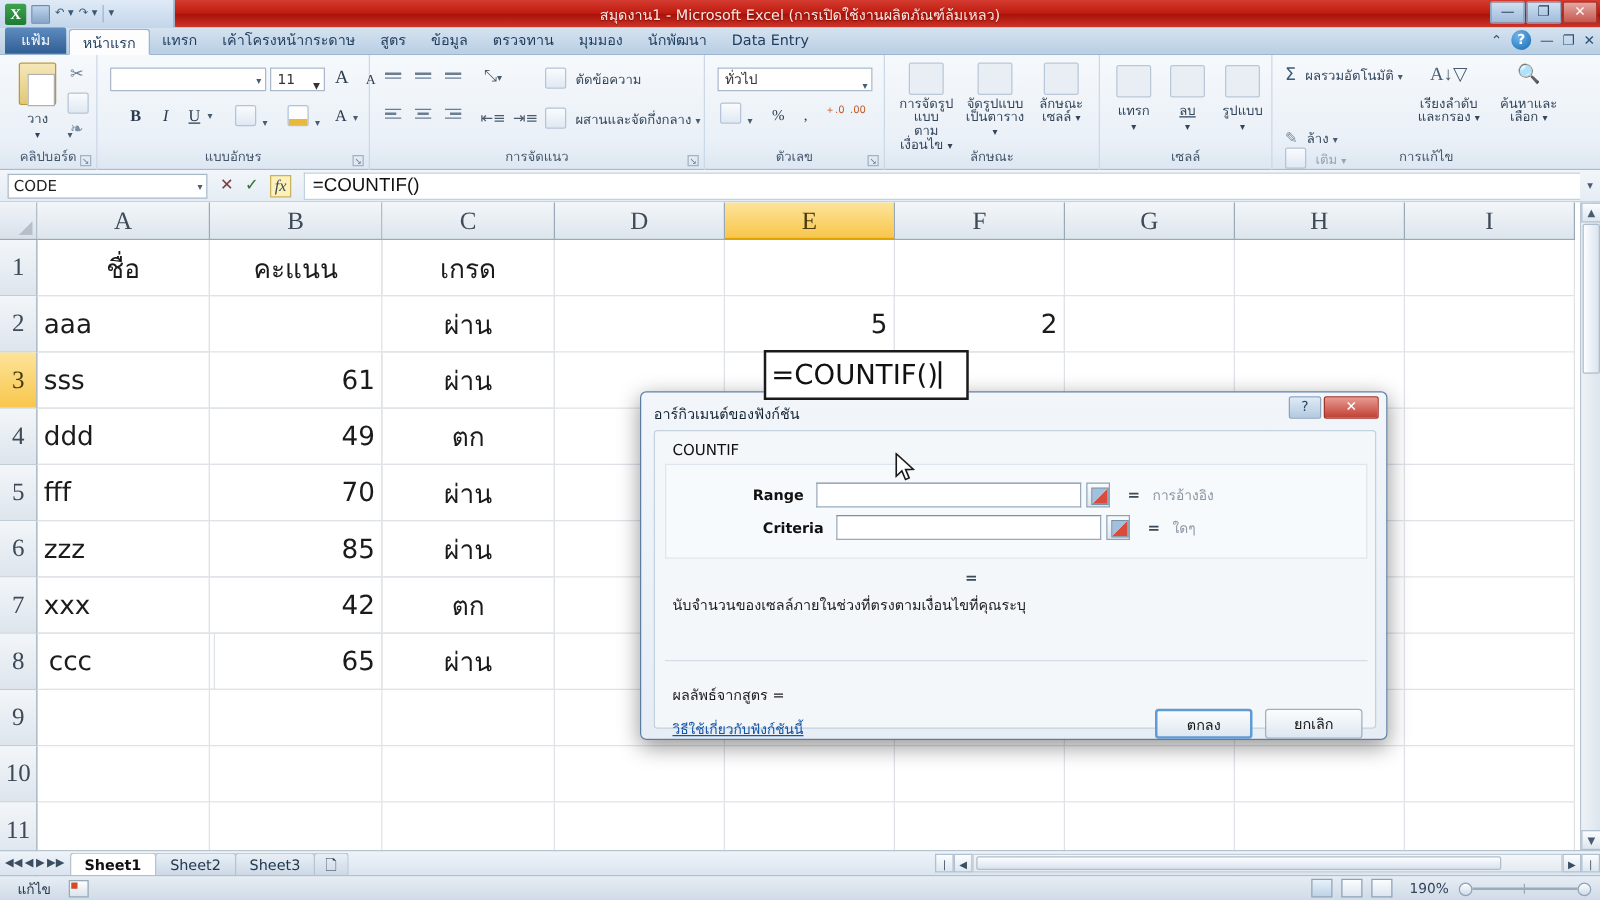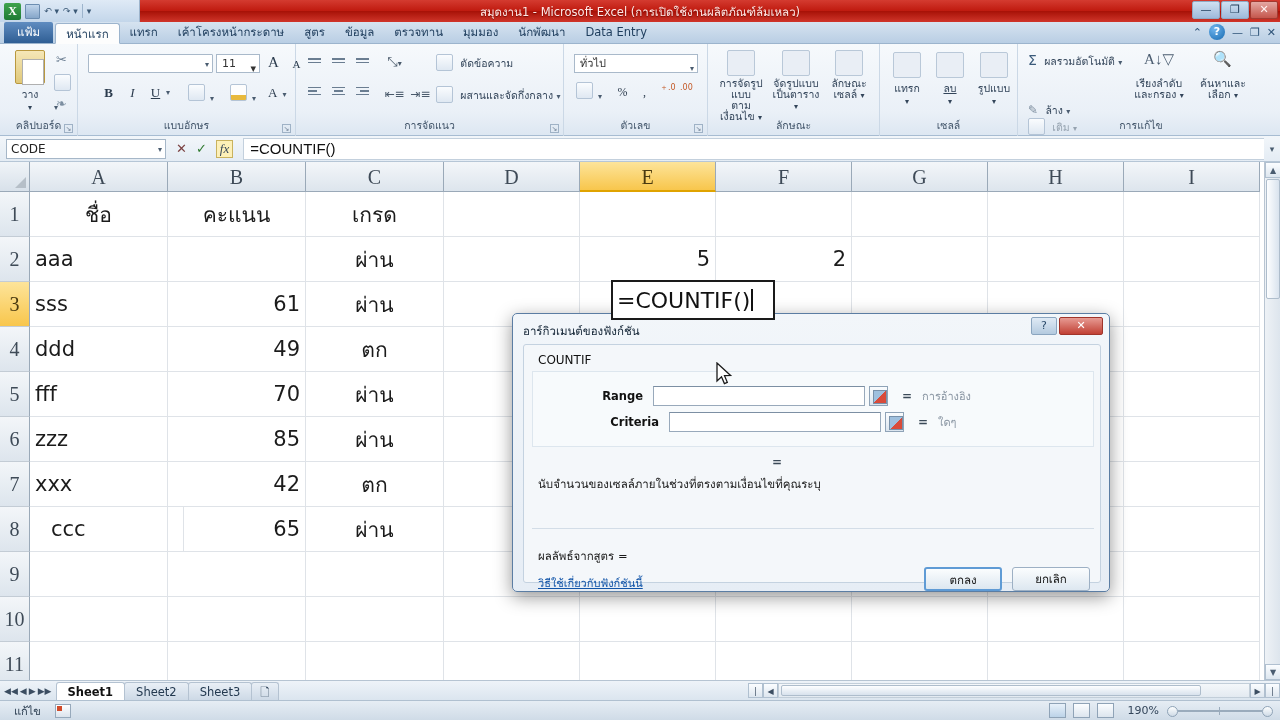--- a/index.html
+++ b/index.html
@@ -697,21 +697,21 @@
     <div class="cell c" style="left:306px;top:210px;width:138px;height:45px;">ผ่าน</div>
 
     <div class="cell" style="left:30px;top:255px;width:138px;height:45px;">zzz</div>
     <div class="cell r" style="left:168px;top:255px;width:138px;height:45px;">85</div>
     <div class="cell c" style="left:306px;top:255px;width:138px;height:45px;">ผ่าน</div>
 
     <div class="cell" style="left:30px;top:300px;width:138px;height:45px;">xxx</div>
     <div class="cell r" style="left:168px;top:300px;width:138px;height:45px;">42</div>
     <div class="cell c" style="left:306px;top:300px;width:138px;height:45px;">ตก</div>
 
-    <div class="cell" style="left:46px;top:345px;width:138px;height:45px;">ccc</div>
+    <div class="cell" style="left:34px;top:345px;width:138px;height:45px;">ccc</div>
     <div class="cell r" style="left:168px;top:345px;width:138px;height:45px;">65</div>
     <div class="cell c" style="left:306px;top:345px;width:138px;height:45px;">ผ่าน</div>
 
     <div class="editcell" style="left:611px;top:118px;width:164px;height:40px;">
       <span>=COUNTIF()</span>
         <span class="caret"></span>
     </div>
 
     <div class="vscroll">
       <div class="vs-btn">▲</div>

